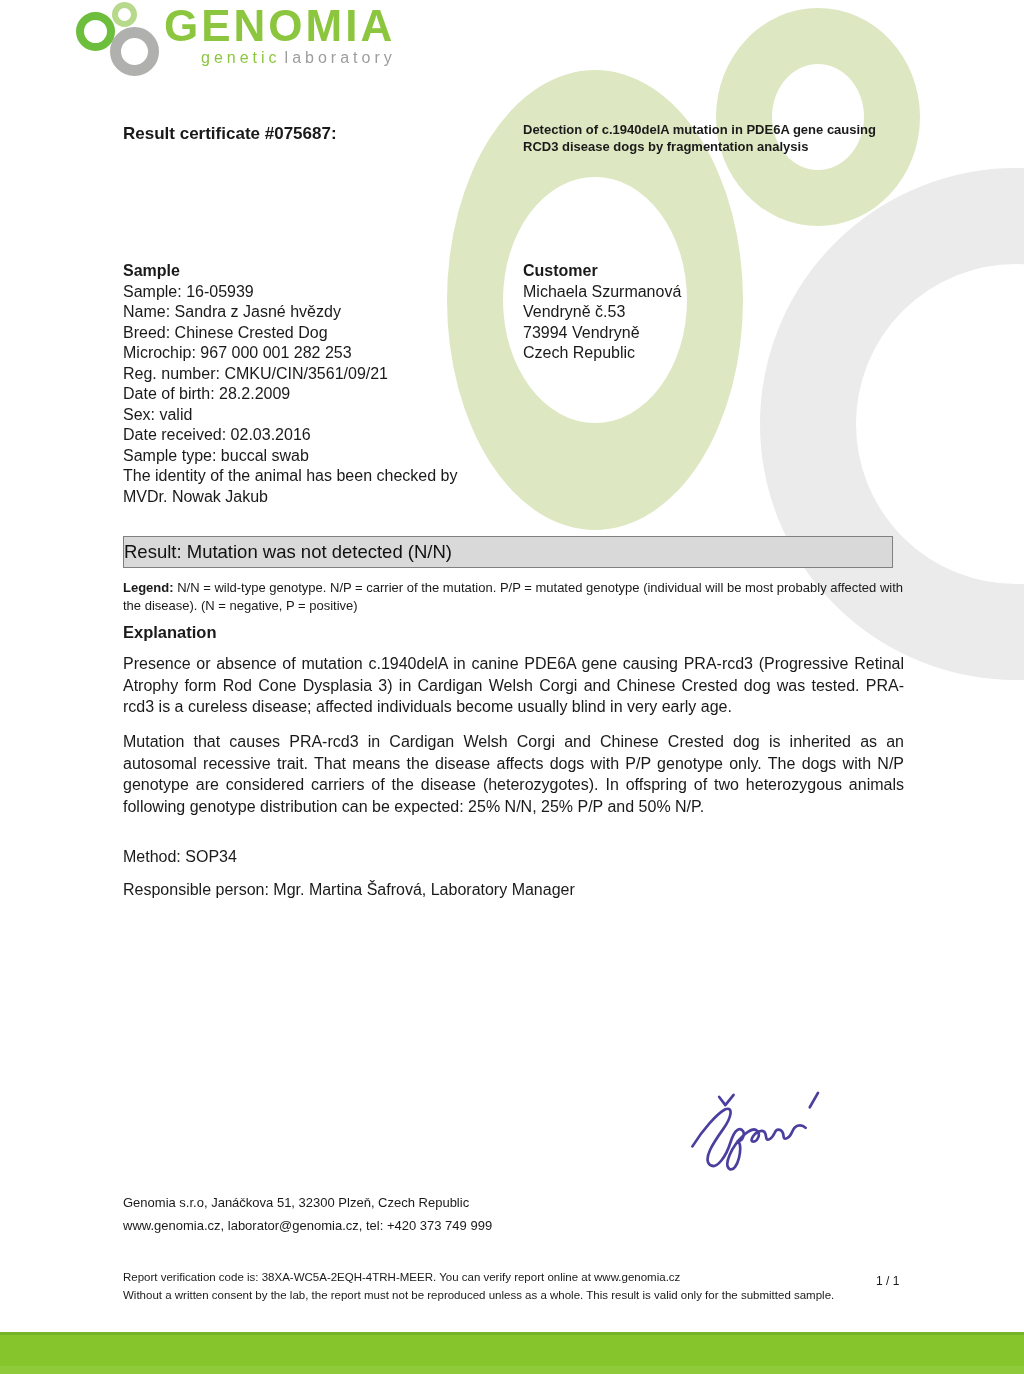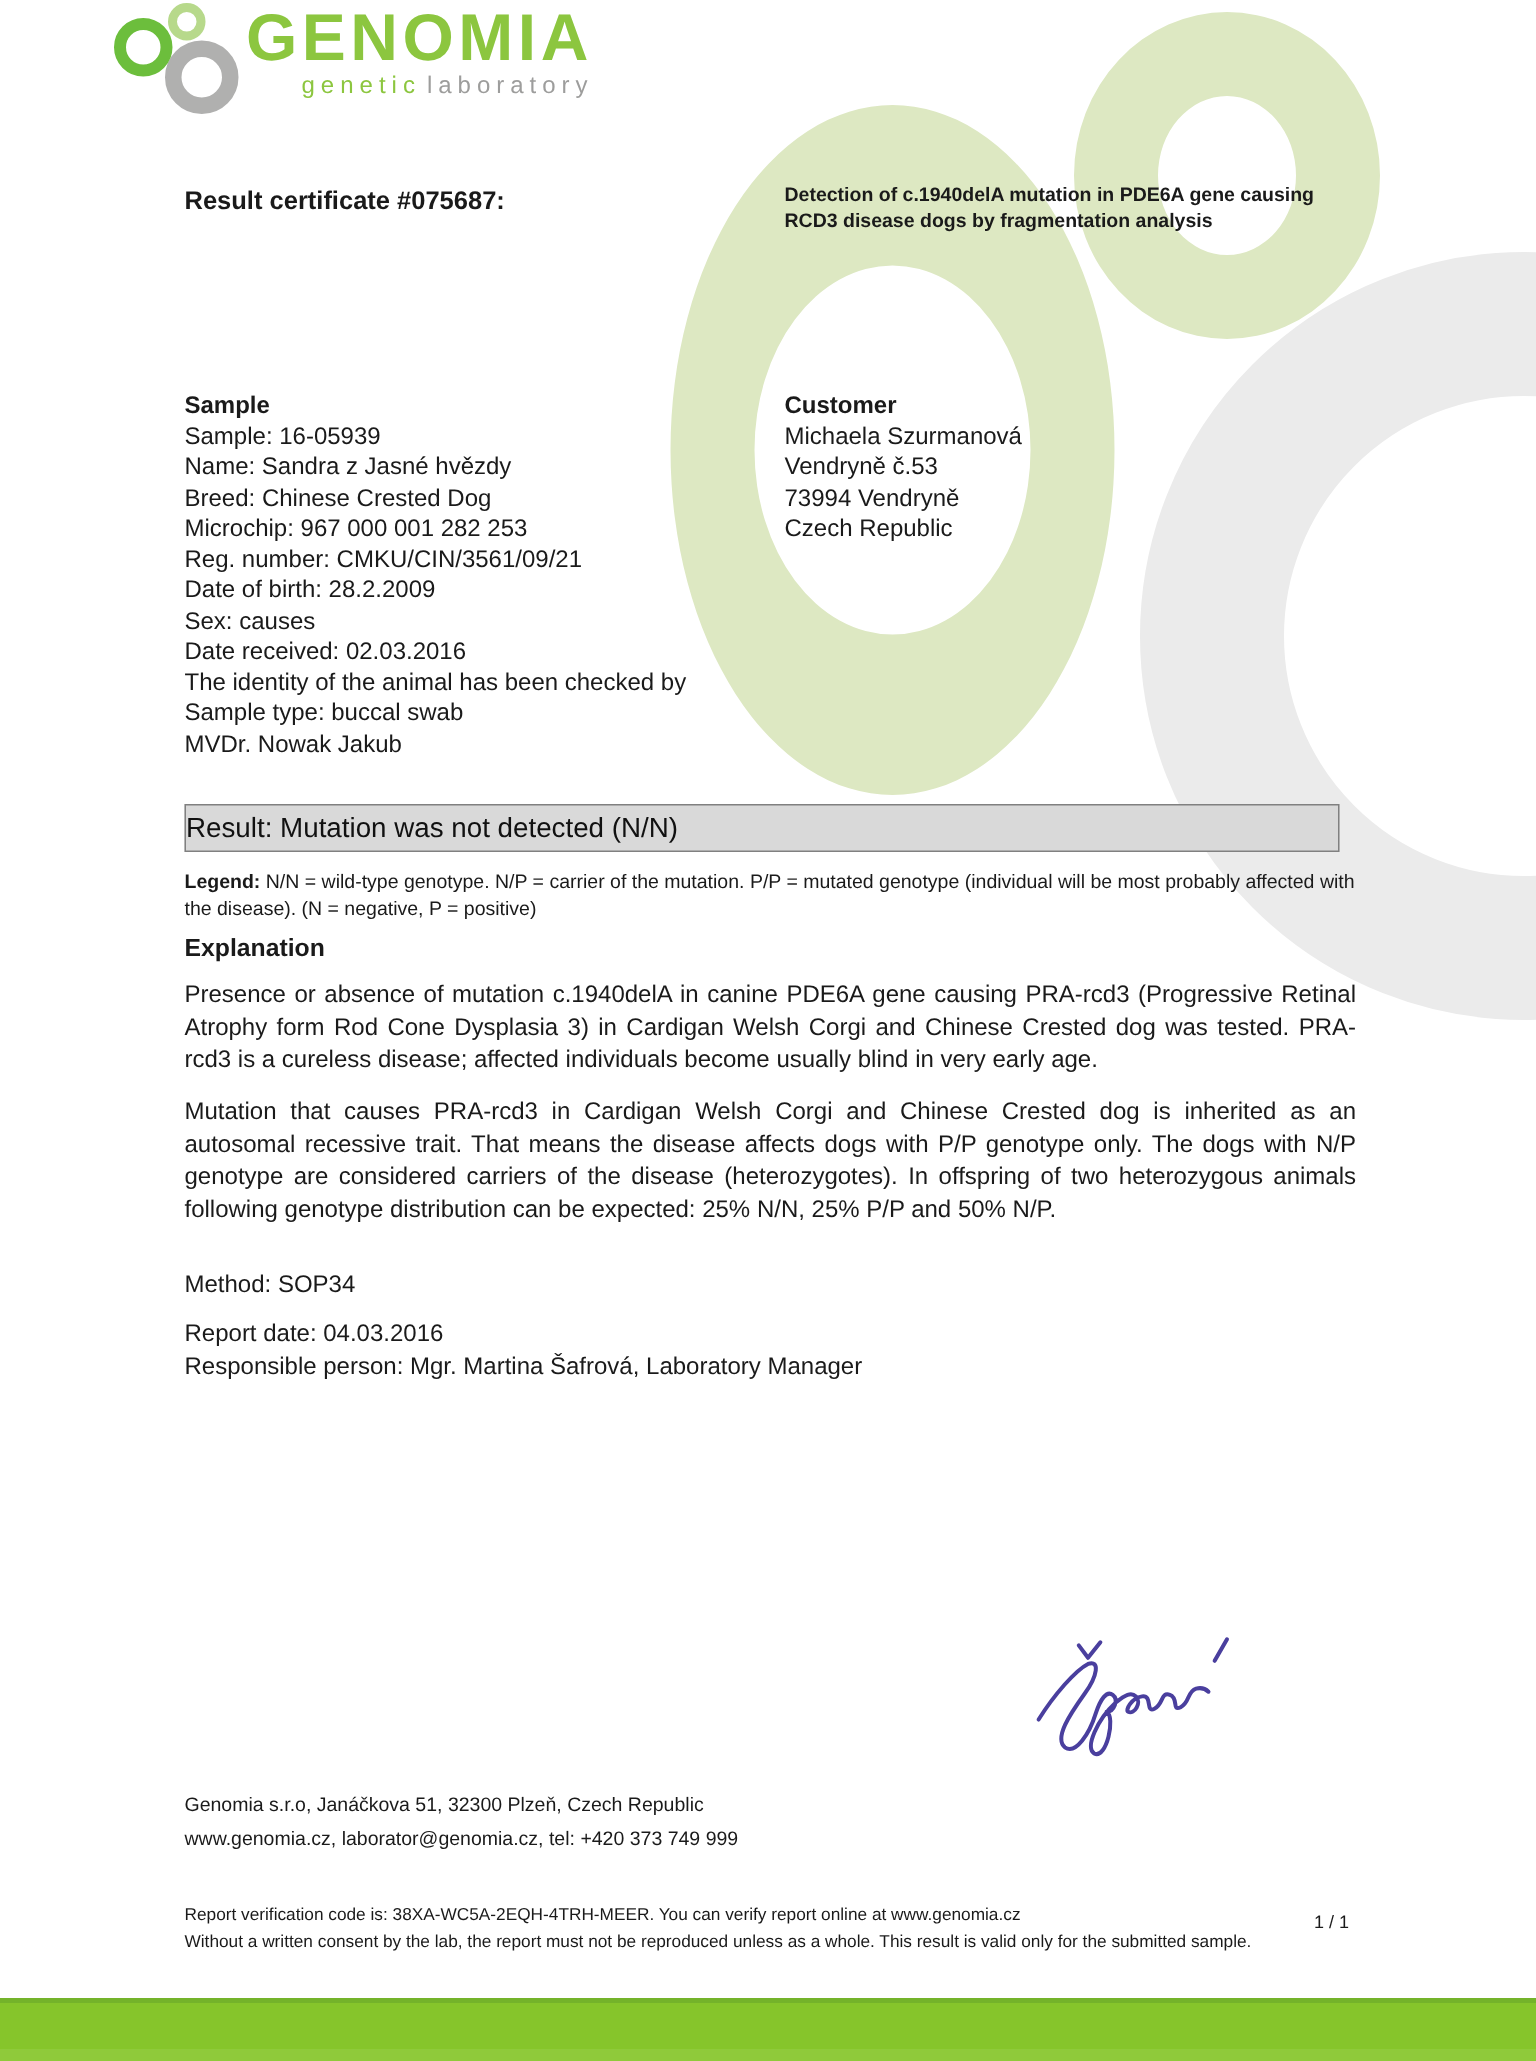--- a/index.html
+++ b/index.html
@@ -91,24 +91,24 @@
     <div class="test-title">Detection of c.1940delA mutation in PDE6A gene causing RCD3 disease dogs by fragmentation analysis</div>
 
     <div class="info-block sample">
       <div class="info-heading">Sample</div>
       <div>Sample: 16-05939</div>
       <div>Name: Sandra z Jasné hvězdy</div>
       <div>Breed: Chinese Crested Dog</div>
       <div>Microchip: 967 000 001 282 253</div>
       <div>Reg. number: CMKU/CIN/3561/09/21</div>
       <div>Date of birth: 28.2.2009</div>
-      <div>Sex: causes</div>
+      <div>Sex: valid</div>
       <div>Date received: 02.03.2016</div>
+      <div>Sample type: buccal swab</div>
       <div>The identity of the animal has been checked by</div>
-      <div>Sample type: buccal swab</div>
       <div>MVDr. Nowak Jakub</div>
     </div>
 
     <div class="info-block customer">
       <div class="info-heading">Customer</div>
       <div>Michaela Szurmanová</div>
       <div>Vendryně č.53</div>
       <div>73994 Vendryně</div>
       <div>Czech Republic</div>
     </div>
@@ -118,21 +118,20 @@
     <div class="legend">
       <span class="lbl">Legend:</span><span> N/N = wild-type genotype. N/P = carrier of the mutation. P/P = mutated genotype (individual will be most probably affected with the disease). (N = negative, P = positive)</span>
     </div>
 
     <div class="expl-heading">Explanation</div>
     <p class="para p1">Presence or absence of mutation c.1940delA in canine PDE6A gene causing PRA-rcd3 (Progressive Retinal Atrophy form Rod Cone Dysplasia 3) in Cardigan Welsh Corgi and Chinese Crested dog was tested. PRA-rcd3 is a cureless disease; affected individuals become usually blind in very early age.</p>
     <p class="para p2">Mutation that causes PRA-rcd3 in Cardigan Welsh Corgi and Chinese Crested dog is inherited as an autosomal recessive trait. That means the disease affects dogs with P/P genotype only. The dogs with N/P genotype are considered carriers of the disease (heterozygotes). In offspring of two heterozygous animals following genotype distribution can be expected: 25% N/N, 25% P/P and 50% N/P.</p>
 
     <div class="method-line">Method: SOP34</div>
     <div class="report-block">
-      <div>Report date: 04.03.2016</div>
       <div>Responsible person: Mgr. Martina Šafrová, Laboratory Manager</div>
     </div>
 
     <div class="signature" aria-label="handwritten signature">
       <svg viewBox="0 0 170 100" fill="none" stroke="currentColor" stroke-width="2.6" stroke-linecap="round" stroke-linejoin="round">
         <path d="M14,62 C24,46 38,30 46,26 C54,23 52,34 44,45 C34,59 24,74 31,80 C38,85 47,71 51,58 C54,49 58,43 62,46 C66,49 63,57 58,57 C64,60 58,88 50,84 C44,80 52,62 64,51 C70,46 74,44 77,47 C81,51 76,59 72,57 C70,56 74,48 81,47 C88,46 83,58 89,55 C95,52 93,44 99,46 C105,48 100,57 106,54 C112,51 110,44 116,42 C120,41 122,42 124,44"></path>
         <path d="M40,14 L46,22 L54,12"></path>
         <path d="M128,24 L136,10"></path>
       </svg>
     </div>

